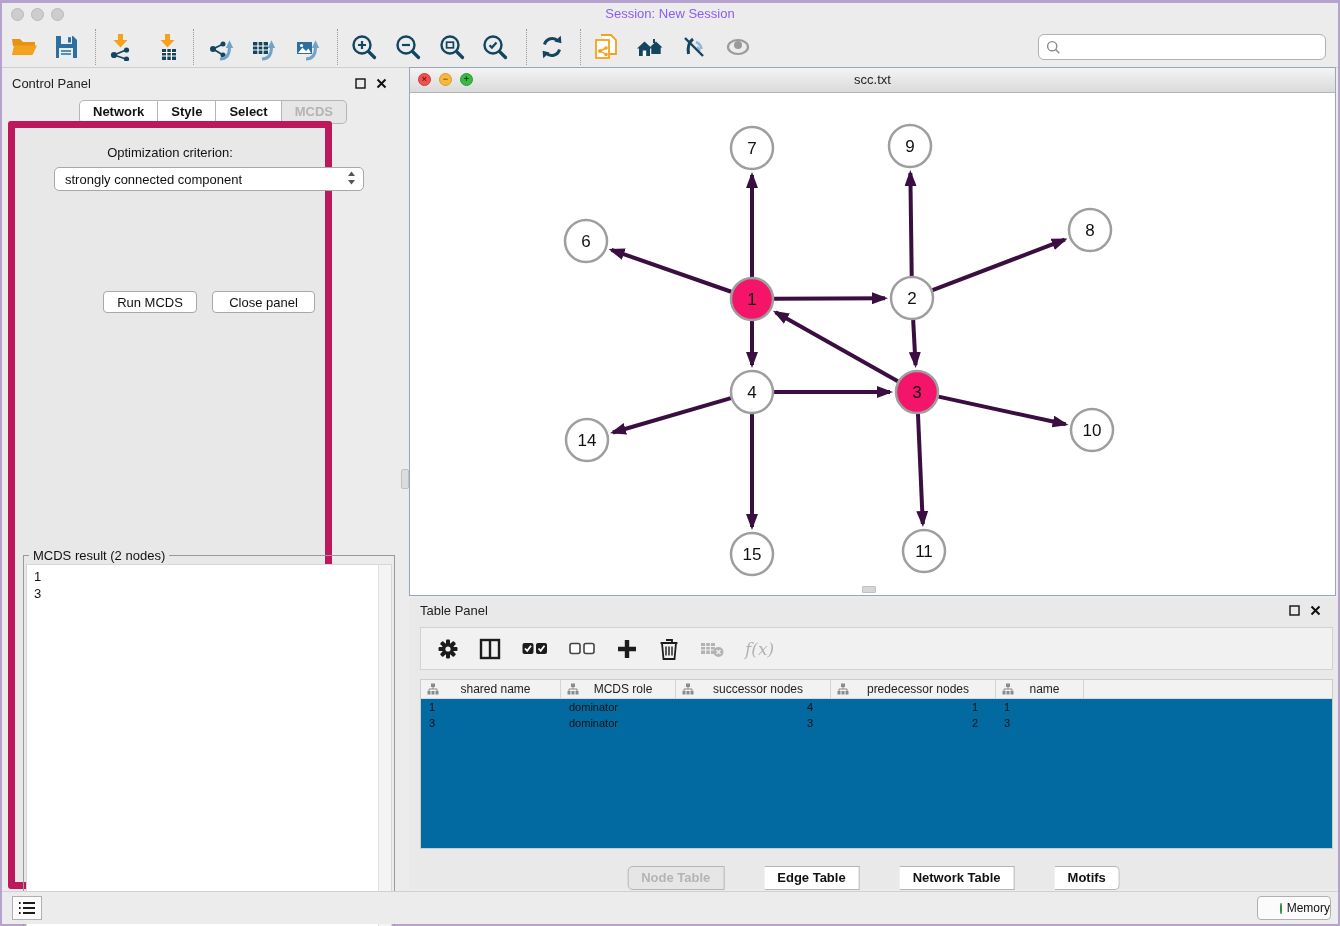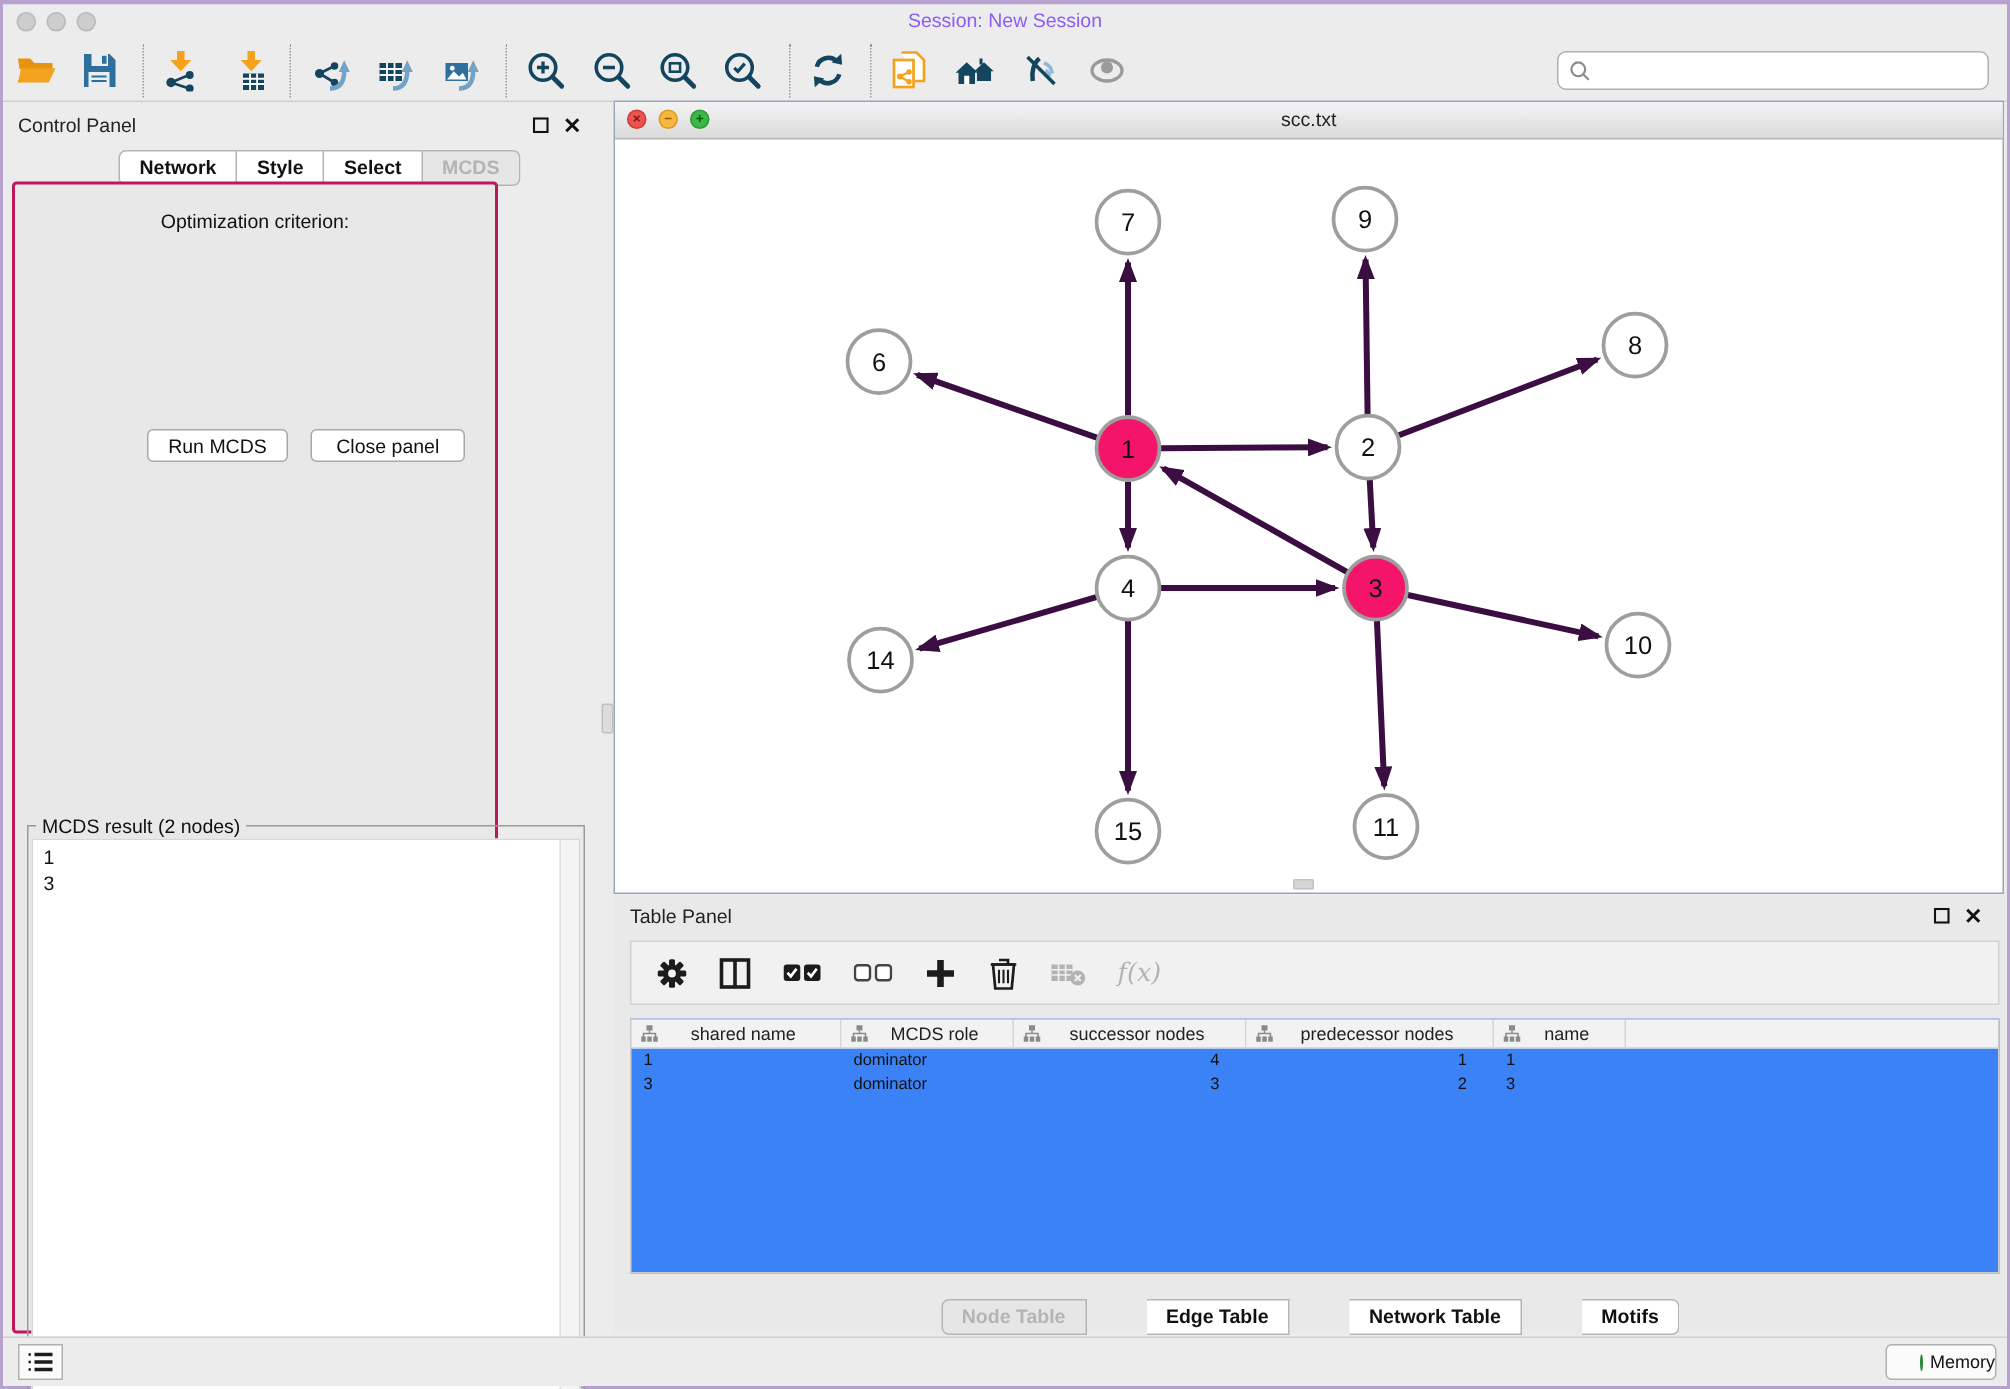--- a/index.html
+++ b/index.html
@@ -35,21 +35,21 @@
   .win-icon { width:13px; height:13px; display:flex; align-items:center; justify-content:center; }
 
   .tabgroup { display:flex; }
   .tab { font-size:13px; font-weight:bold; color:#111; background:#fff; border:1px solid #b5b5b5;
          border-left:none; padding:3px 13px 4px 13px; white-space:nowrap; }
   .tab:first-child { border-left:1px solid #b5b5b5; border-radius:5px 0 0 5px; }
   .tab:last-child { border-radius:0 5px 5px 0; }
   .tab.active { background:#e6e6e6; color:#b4b4b4; }
 
   .cp-body { position:absolute; left:6px; top:53px; width:324px; height:768px;
-             border:2px solid #be185d; border-radius:3px; background:#e8e8e8; }
+             border:7px solid #be185d; border-radius:3px; background:#e8e8e8; }
   .opt-label { position:absolute; left:0; right:0; top:17px; text-align:center; font-size:13px; color:#111; }
   .combo { position:absolute; left:39px; top:39px; width:310px; height:24px; background:#fff;
            border:1px solid #a8a8a8; border-radius:5px; display:flex; align-items:center;
            font-size:13px; color:#111; padding-left:10px; }
   .combo .arrows { margin-left:auto; margin-right:7px; }
   .btn { position:absolute; height:22px; background:#fff; border:1px solid #a8a8a8; border-radius:4px;
          font-size:13px; color:#111; display:flex; align-items:center; justify-content:center;margin-top:36px; }
 
   .groupbox { position:absolute; left:8px; top:427px; width:372px; height:383px;
               border:1px solid #9a9a9a; }
@@ -78,21 +78,21 @@
   .net-grip { position:absolute; left:452px; bottom:2px; width:14px; height:7px;
               background:#d6d6d6; border:1px solid #c2c2c2; border-radius:1px; }
 
   
   .table-panel { position:absolute; left:407px; top:595px; width:929px; height:291px; background:#e9e9e9; }
   .tp-toolbar { position:absolute; left:11px; top:29px; width:913px; height:43px; background:#f1f1f1;
                 border:1px solid #d2d2d2; display:flex; align-items:center; gap:21px; padding-left:17px; }
   .tp-toolbar .ticon { display:flex; align-items:center; justify-content:center; }
   .fx { font-family:"DejaVu Serif", serif; font-style:italic; font-size:17px; color:#b3b3b3; }
 
-  .tbl { position:absolute; left:11px; top:81px; width:913px; height:170px; background:#3b82f6;
+  .tbl { position:absolute; left:11px; top:81px; width:913px; height:170px; background:#0369a1;
          border:1px solid #cccccc; }
   .tbl-head { display:flex; height:19px; background:#f2f2f2; border-bottom:1px solid #d9d9d9; }
   .th { display:flex; align-items:center; border-right:1px solid #d4d4d4; background:#f2f2f2;
         font-size:12px; color:#222; }
   .th svg { margin-left:6px; flex:none; }
   .th .lbl { flex:1; text-align:center; padding-right:8px; }
   .tr { display:flex; height:16px; }
   .td { font-size:11px; color:#111; line-height:16px; overflow:hidden; white-space:nowrap; }
 
   .bottom-tabs { position:absolute; left:50%; transform:translateX(-50%); top:268px; display:flex;gap:40px; }
@@ -288,20 +288,29 @@
       </div>
     </div>
     <div class="tabgroup abs" style="left:77px; top:32px" id="cp-tabs">
         <div class="tab">Network</div>
         <div class="tab">Style</div>
         <div class="tab">Select</div>
         <div class="tab active">MCDS</div>
       </div>
     <div class="cp-body">
       <div class="opt-label">Optimization criterion:</div>
+      <div class="combo">
+        <span>strongly connected component</span>
+        <span class="arrows">
+          <svg width="9" height="14" viewBox="0 0 9 14">
+            <path d="M4.5 0.5L8 5H1z" fill="#555"></path>
+              <path d="M4.5 13.5L1 9h7z" fill="#555"></path>
+          </svg>
+        </span>
+      </div>
       <div class="btn" style="left:88px; top:127px; width:94px">Run MCDS</div>
       <div class="btn" style="left:197px; top:127px; width:103px">Close panel</div>
 
       <div class="groupbox">
         <div class="gb-label">MCDS result (2 nodes)</div>
         <div class="gb-inner">
           <div class="gb-text" id="mcds-result-lines">1
 3</div>
           <div class="gb-scroll"></div>
         </div>

